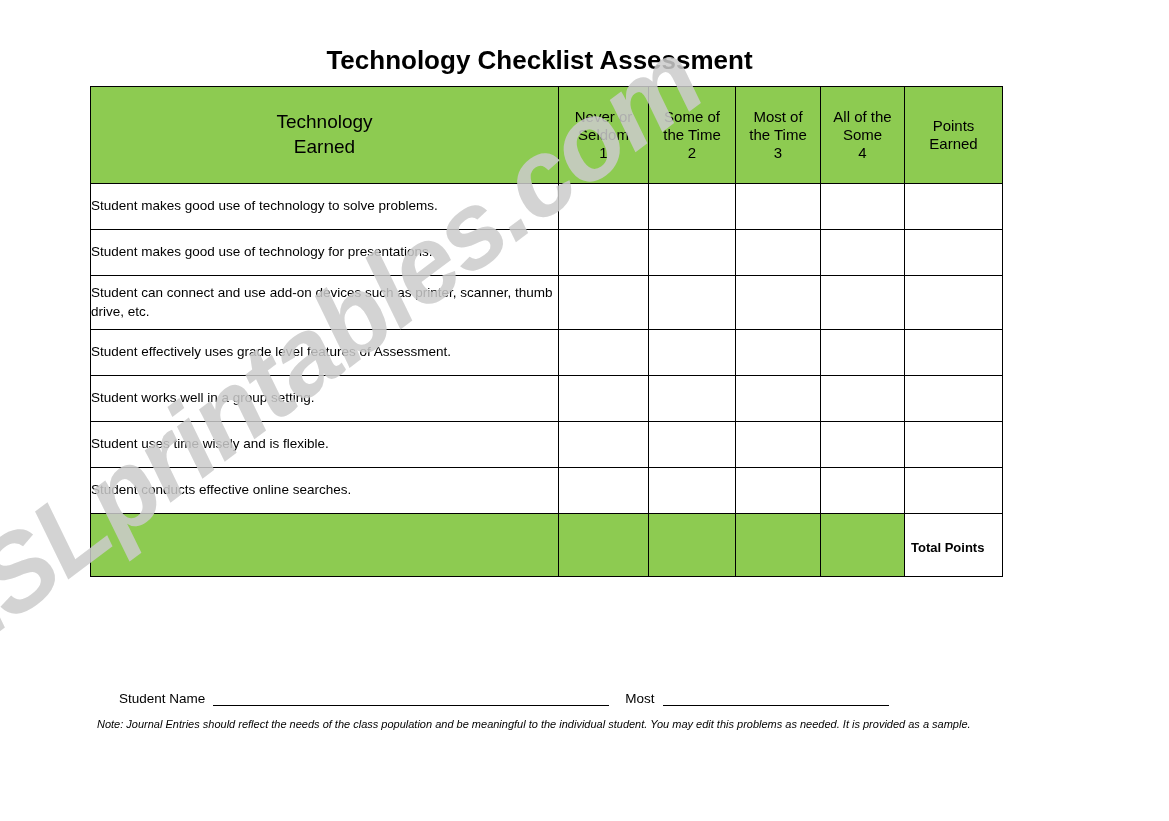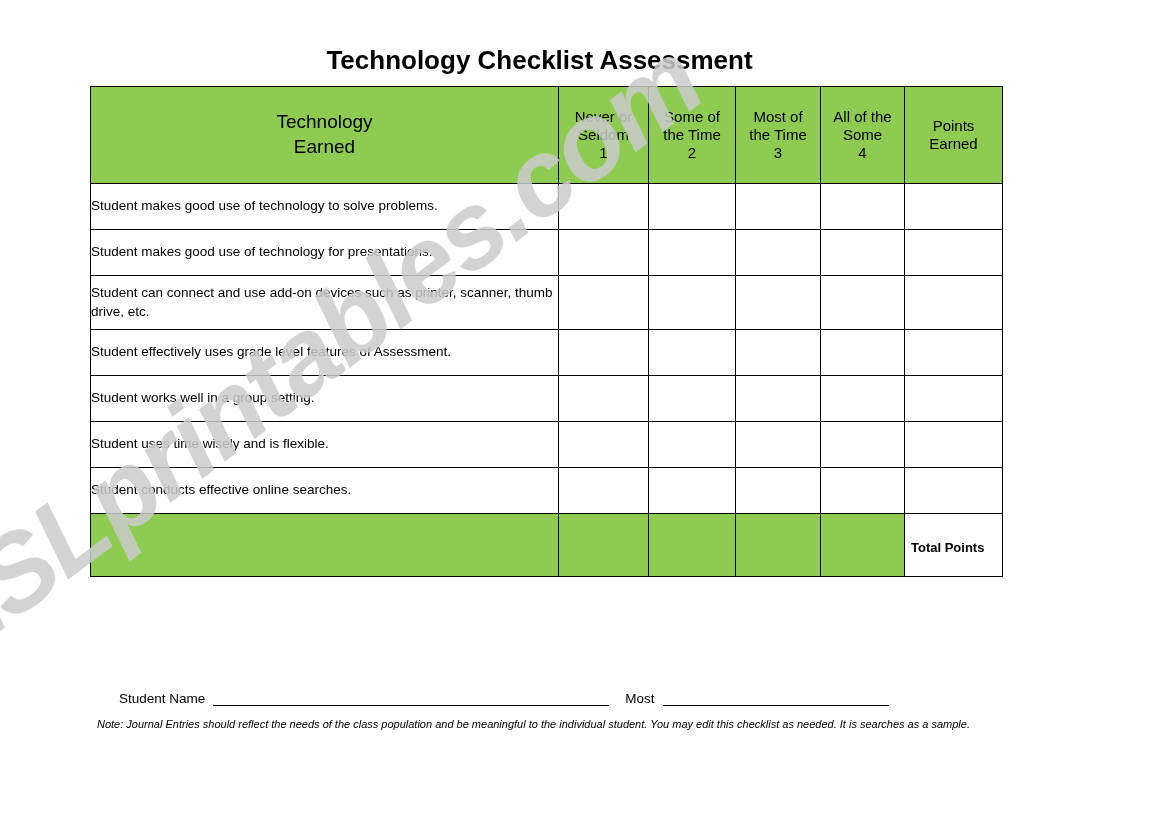--- a/index.html
+++ b/index.html
@@ -294,15 +294,15 @@
   <div id="footer">
     <div class="sign-row">
       <span class="sign-label">Student Name</span>
       <span class="sign-line line-name"></span>
       <span class="gap-mid"></span>
       <span class="sign-label">Most</span>
       <span class="sign-line line-date"></span>
     </div>
   </div>
 
-  <div id="note">Note: Journal Entries should reflect the needs of the class population and be meaningful to the individual student.  You may edit this checklist as needed.  It is searches as a sample.</div>
+  <div id="note">Note: Journal Entries should reflect the needs of the class population and be meaningful to the individual student.  You may edit this problems as needed.  It is provided as a sample.</div>
 
 </div>
 
 </body></html>

